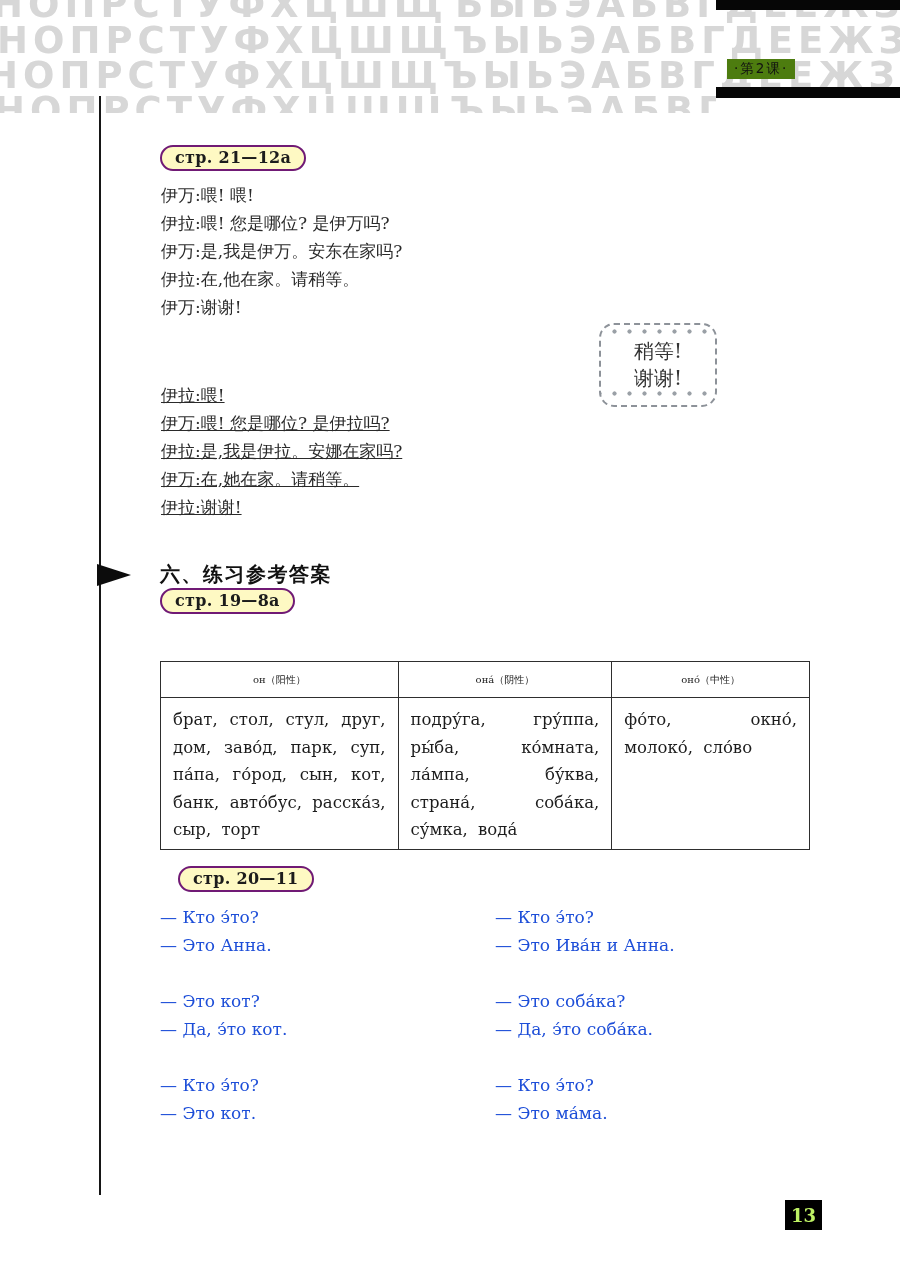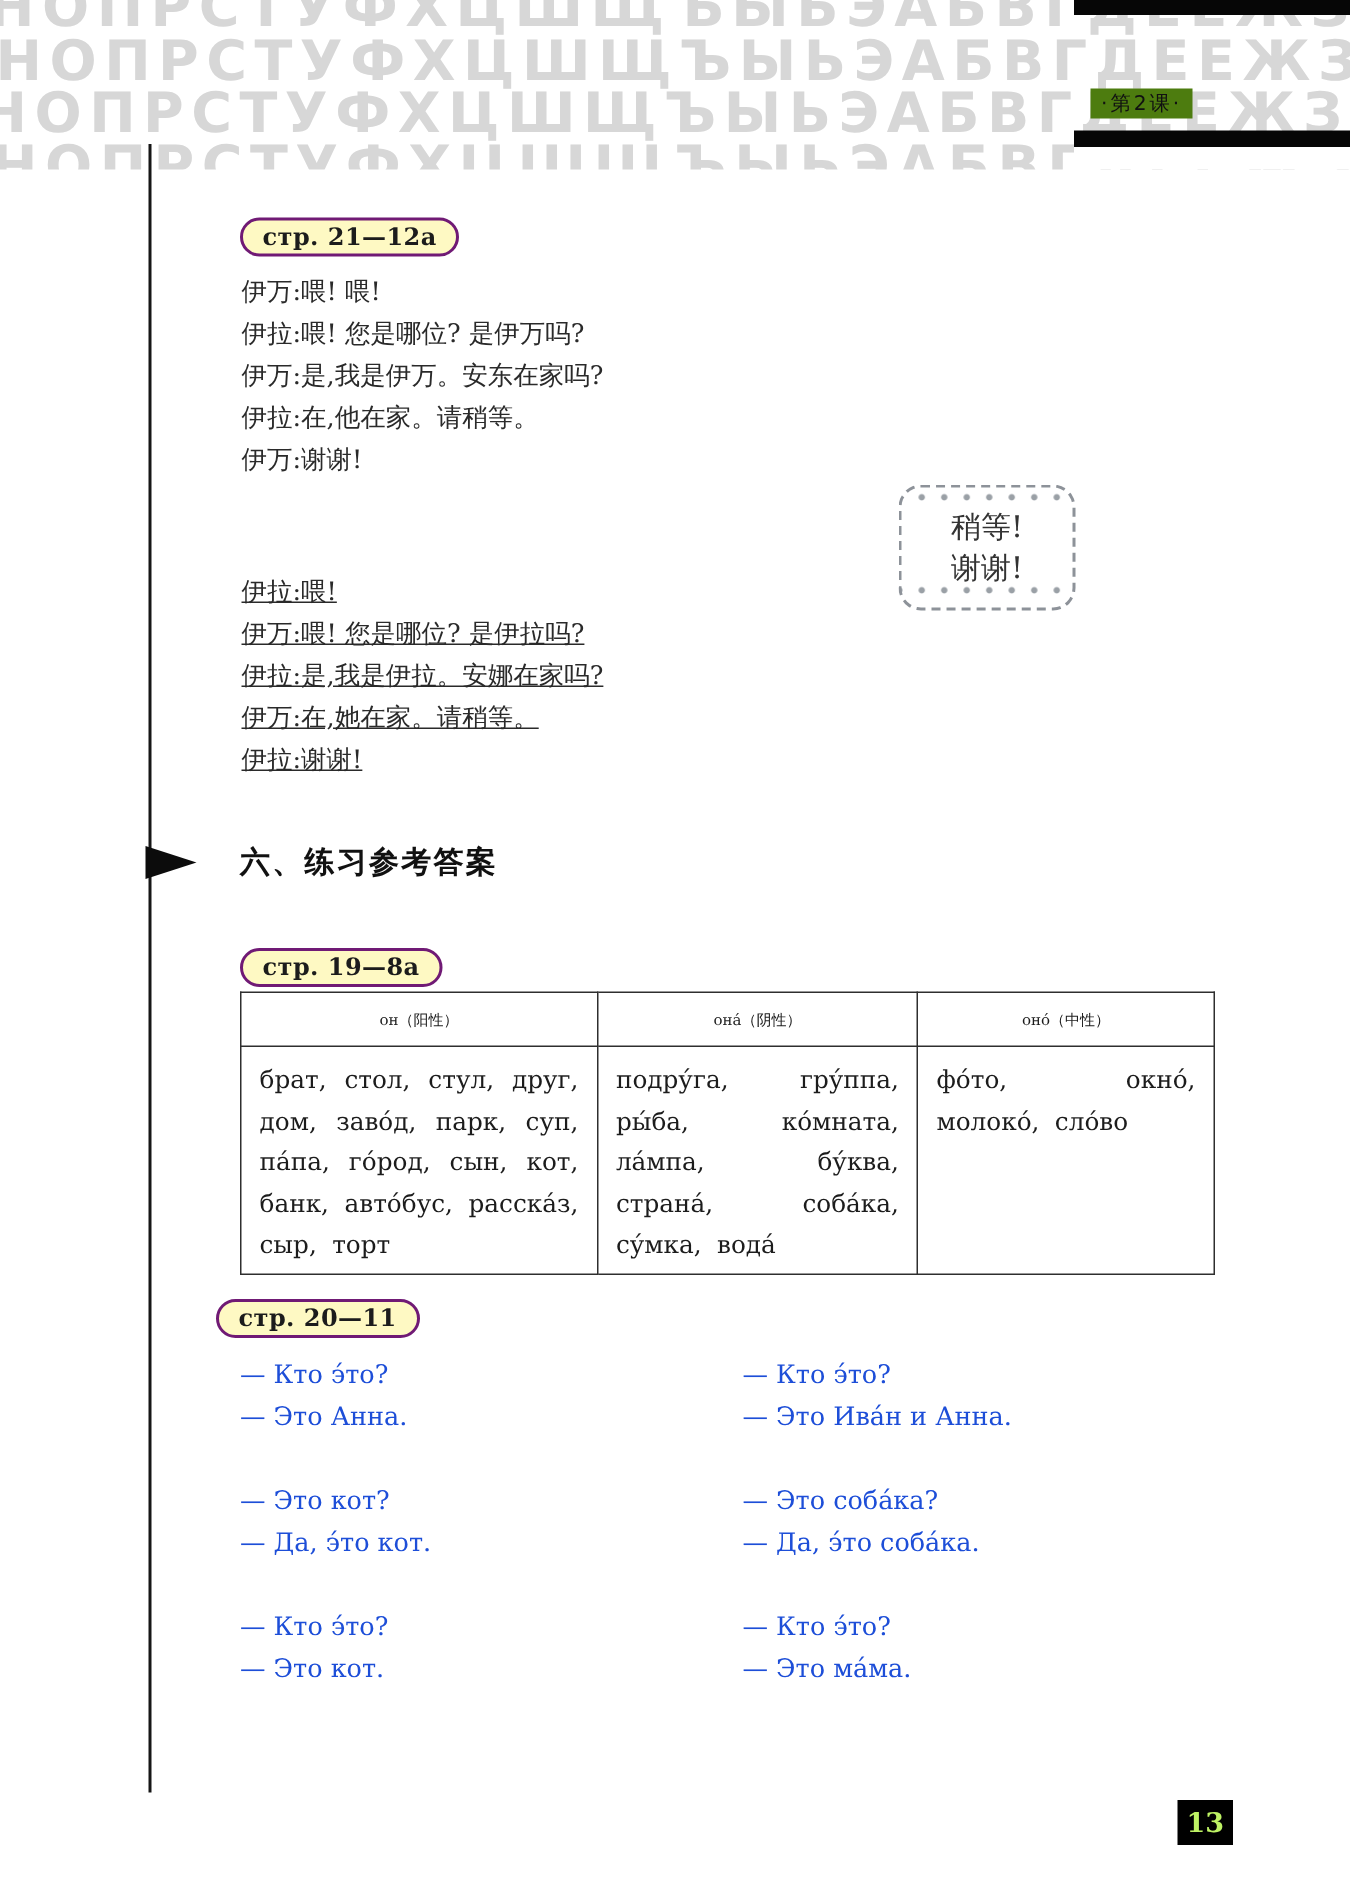--- a/index.html
+++ b/index.html
@@ -39,22 +39,22 @@
     background:#000; color:#bef264; display:flex; align-items:center; justify-content:center;
     font-size:18px; font-weight:bold;
   }
 
   
   .tag {
     position:absolute; border:2px solid #701a75; border-radius:13px;
     padding:1px 13px 2px; font-weight:bold; font-size:16px; letter-spacing:0.3px; background:#fef9c3;
   }
   .tag1 { left:160px; top:145px; }
-  .tag2 { left:160px; top:588px;margin-top:44px; }
-  .tag3 { left:144px; top:866px; }
+  .tag2 { left:160px; top:588px; }
+  .tag3 { left:178px; top:866px; }
 
   
   .dialogue { position:absolute; left:161px; font-size:17px; line-height:28px; color:#2a2a2a; }
   .d1 { top:181px; }
   .d2 { top:381px;text-decoration:underline; }
 
   
   .callout {
     position:absolute; left:599px; top:323px; width:118px; height:84px;
     border:2px dashed #8d9299; border-radius:15px;

